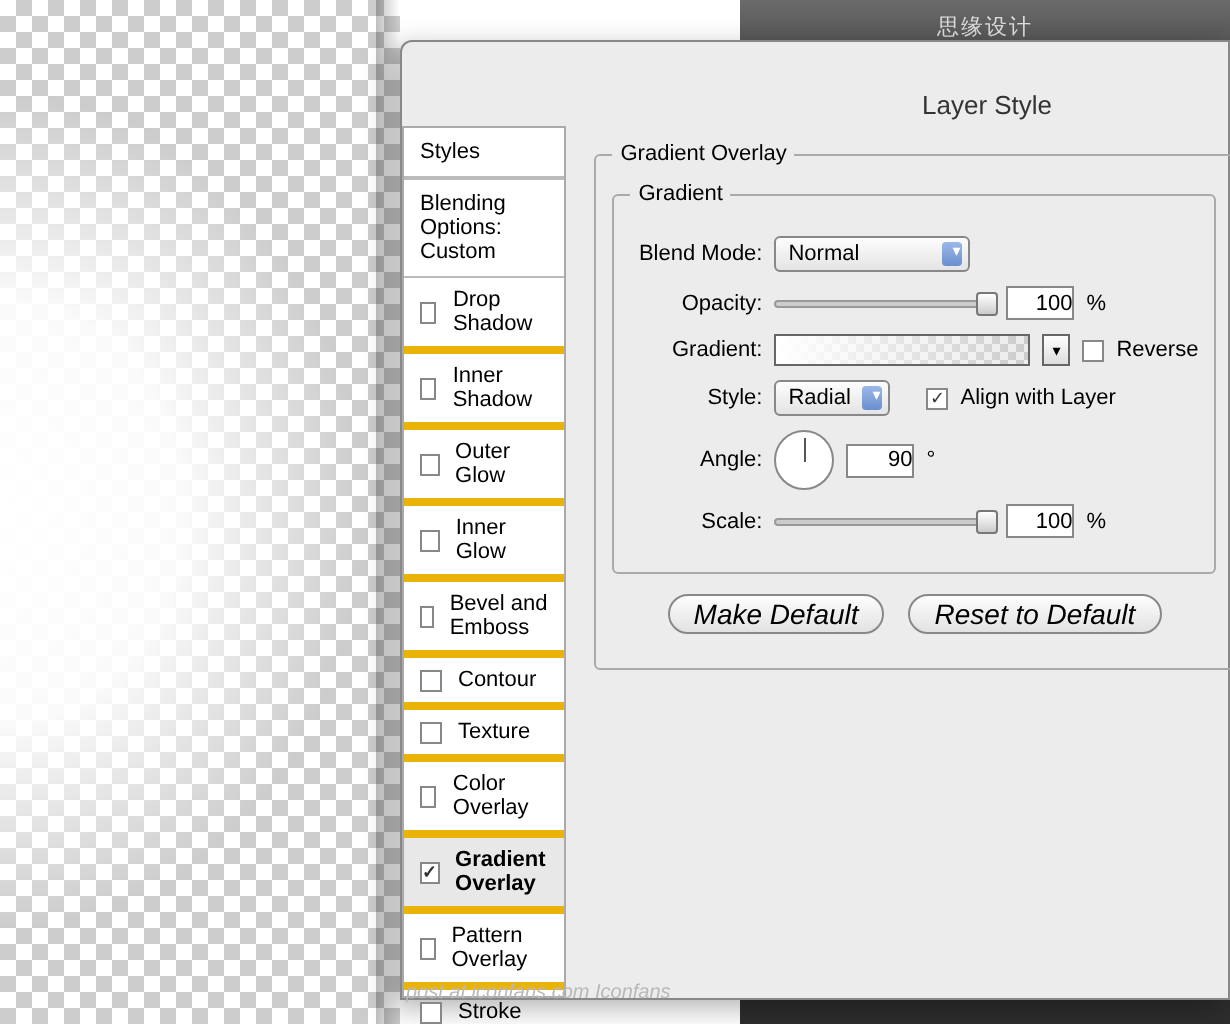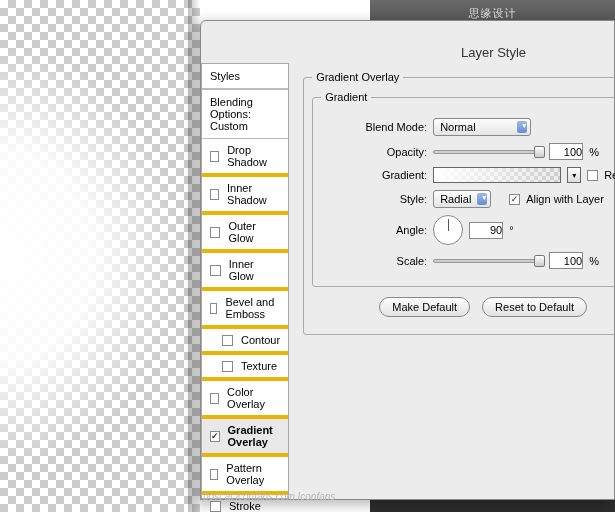--- a/index.html
+++ b/index.html
@@ -59,31 +59,31 @@
 .styles-header {
   padding: 6px 8px; border-bottom: 1px solid #bbb; background: #fff;
 }
 .styles-sub {
   padding: 6px 8px; border-top: 1px solid #bbb; border-bottom: 1px solid #bbb; background: #fff;
 }
 .style-item {
   padding: 5px 8px; border-bottom: 4px solid #eab308; display: flex; align-items: center; gap: 8px;
   cursor: pointer;
 }
-.style-item.indent { padding-left: 20px; align-items: flex-end; }
+.style-item.indent { padding-left: 8px; align-items: flex-end; }
 .style-item.selected { background: #e8e8e8; font-weight: bold; }
 .chk { width: 11px; height: 11px; border: 1px solid #888; background: #fff; display: inline-flex; align-items: center; justify-content: center; font-size: 9px; }
 .chk.on::after { content: "✓"; color: #333; }
 
 
 .main-panel { flex: 1; padding: 8px 10px 0 14px; font-size: 11px; position: relative; }
 fieldset { border: 1px solid #aaa; border-radius: 3px; padding: 8px 8px 10px 8px; margin-bottom: 6px; }
 legend { padding: 0 4px; }
 .row { display: flex; align-items: center; margin: 7px 0; gap: 6px; }
-.lbl { width: 66px; text-align: right; margin-left: 40px; }
+.lbl { width: 66px; text-align: right; }
 select.mac, .mac-select {
   appearance: none; background: linear-gradient(#fdfdfd,#e4e4e4); border: 1px solid #888; border-radius: 3px;
   height: 18px; font-size: 11px; padding: 0 18px 0 6px; position: relative;
 }
 .sel-wrap { position: relative; display: inline-block; }
 .sel-wrap::after { content: ""; position: absolute; right: 4px; top: 3px; width: 10px; height: 12px;
   background: linear-gradient(#9cb8e8,#6a8fd0); border-radius: 2px; }
 .sel-wrap::before { content: "▾"; position: absolute; right: 5px; top: 3px; font-size: 8px; color: #fff; z-index: 2; }
 
 .slider-track { flex: 1; height: 4px; background: #ccc; border: 1px solid #999; border-radius: 2px; position: relative; }
@@ -100,21 +100,21 @@
   background-position: 0 0, 0 4px, 4px -4px, -4px 0;
   position: relative;
 }
 .grad-swatch::after { content: ""; position: absolute; inset: 0;
   background: linear-gradient(to right, #fff 0%, rgba(255,255,255,0) 100%); }
 .grad-menu { width: 14px; height: 16px; background: linear-gradient(#fdfdfd,#ddd); border: 1px solid #666; display: inline-flex; align-items: center; justify-content: center; font-size: 8px; }
 
 .angle-dial { width: 30px; height: 30px; border: 1px solid #888; border-radius: 50%; background: #fff; position: relative; }
 .angle-dial::after { content: ""; position: absolute; left: 50%; top: 3px; width: 1px; height: 12px; background: #555; }
 
-.mac-btn { background: linear-gradient(#fdfdfd,#e2e2e2); border: 1px solid #888; border-radius: 10px; height: 20px; padding: 0 12px; font-size: 11px; cursor: pointer; }
+.mac-btn { background: linear-gradient(#fdfdfd,#e2e2e2); border: 1px solid #888; border-radius: 10px; height: 20px; padding: 0 12px; font-size: 14px; cursor: pointer; font-style: italic; }
 
 .watermark { position: absolute; left: 203px; bottom: 10px; font-size: 10px; color: #b8b8b8; font-style: italic; }
 </style>
 </head>
 <body>
 
 <div class="canvas-bg"></div>
 <div class="canvas-gradient"></div>
 <div class="shadow-edge"></div>
 

